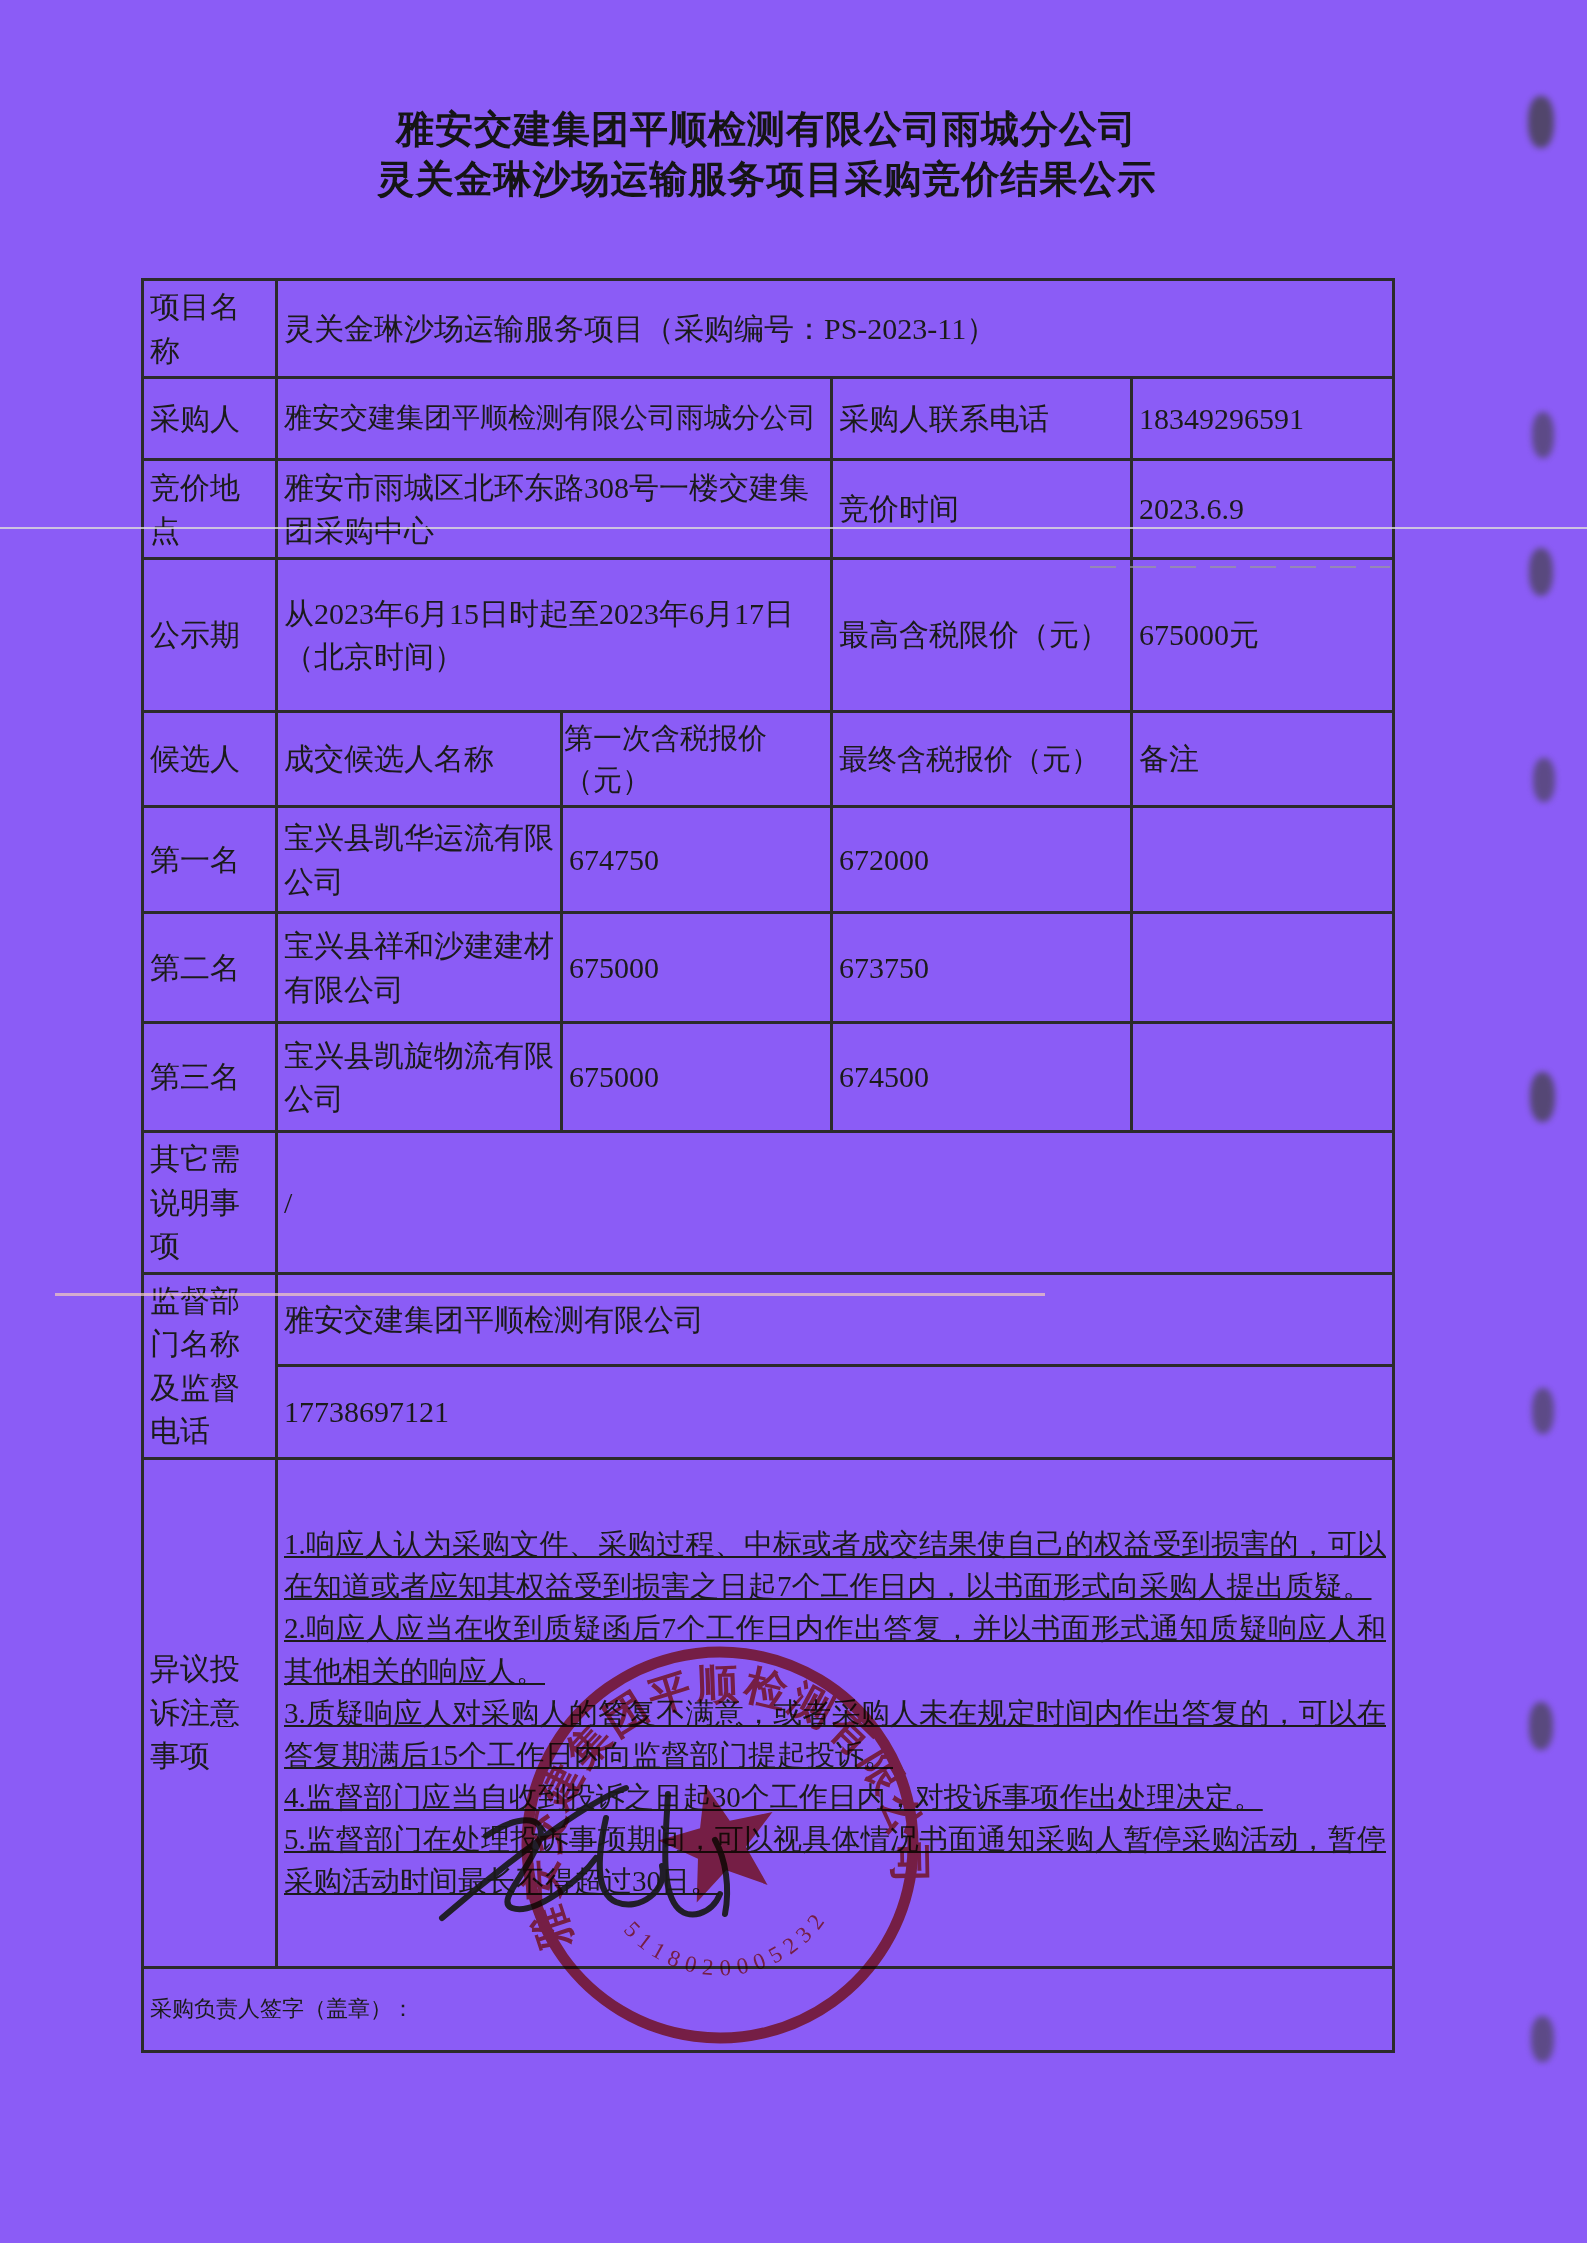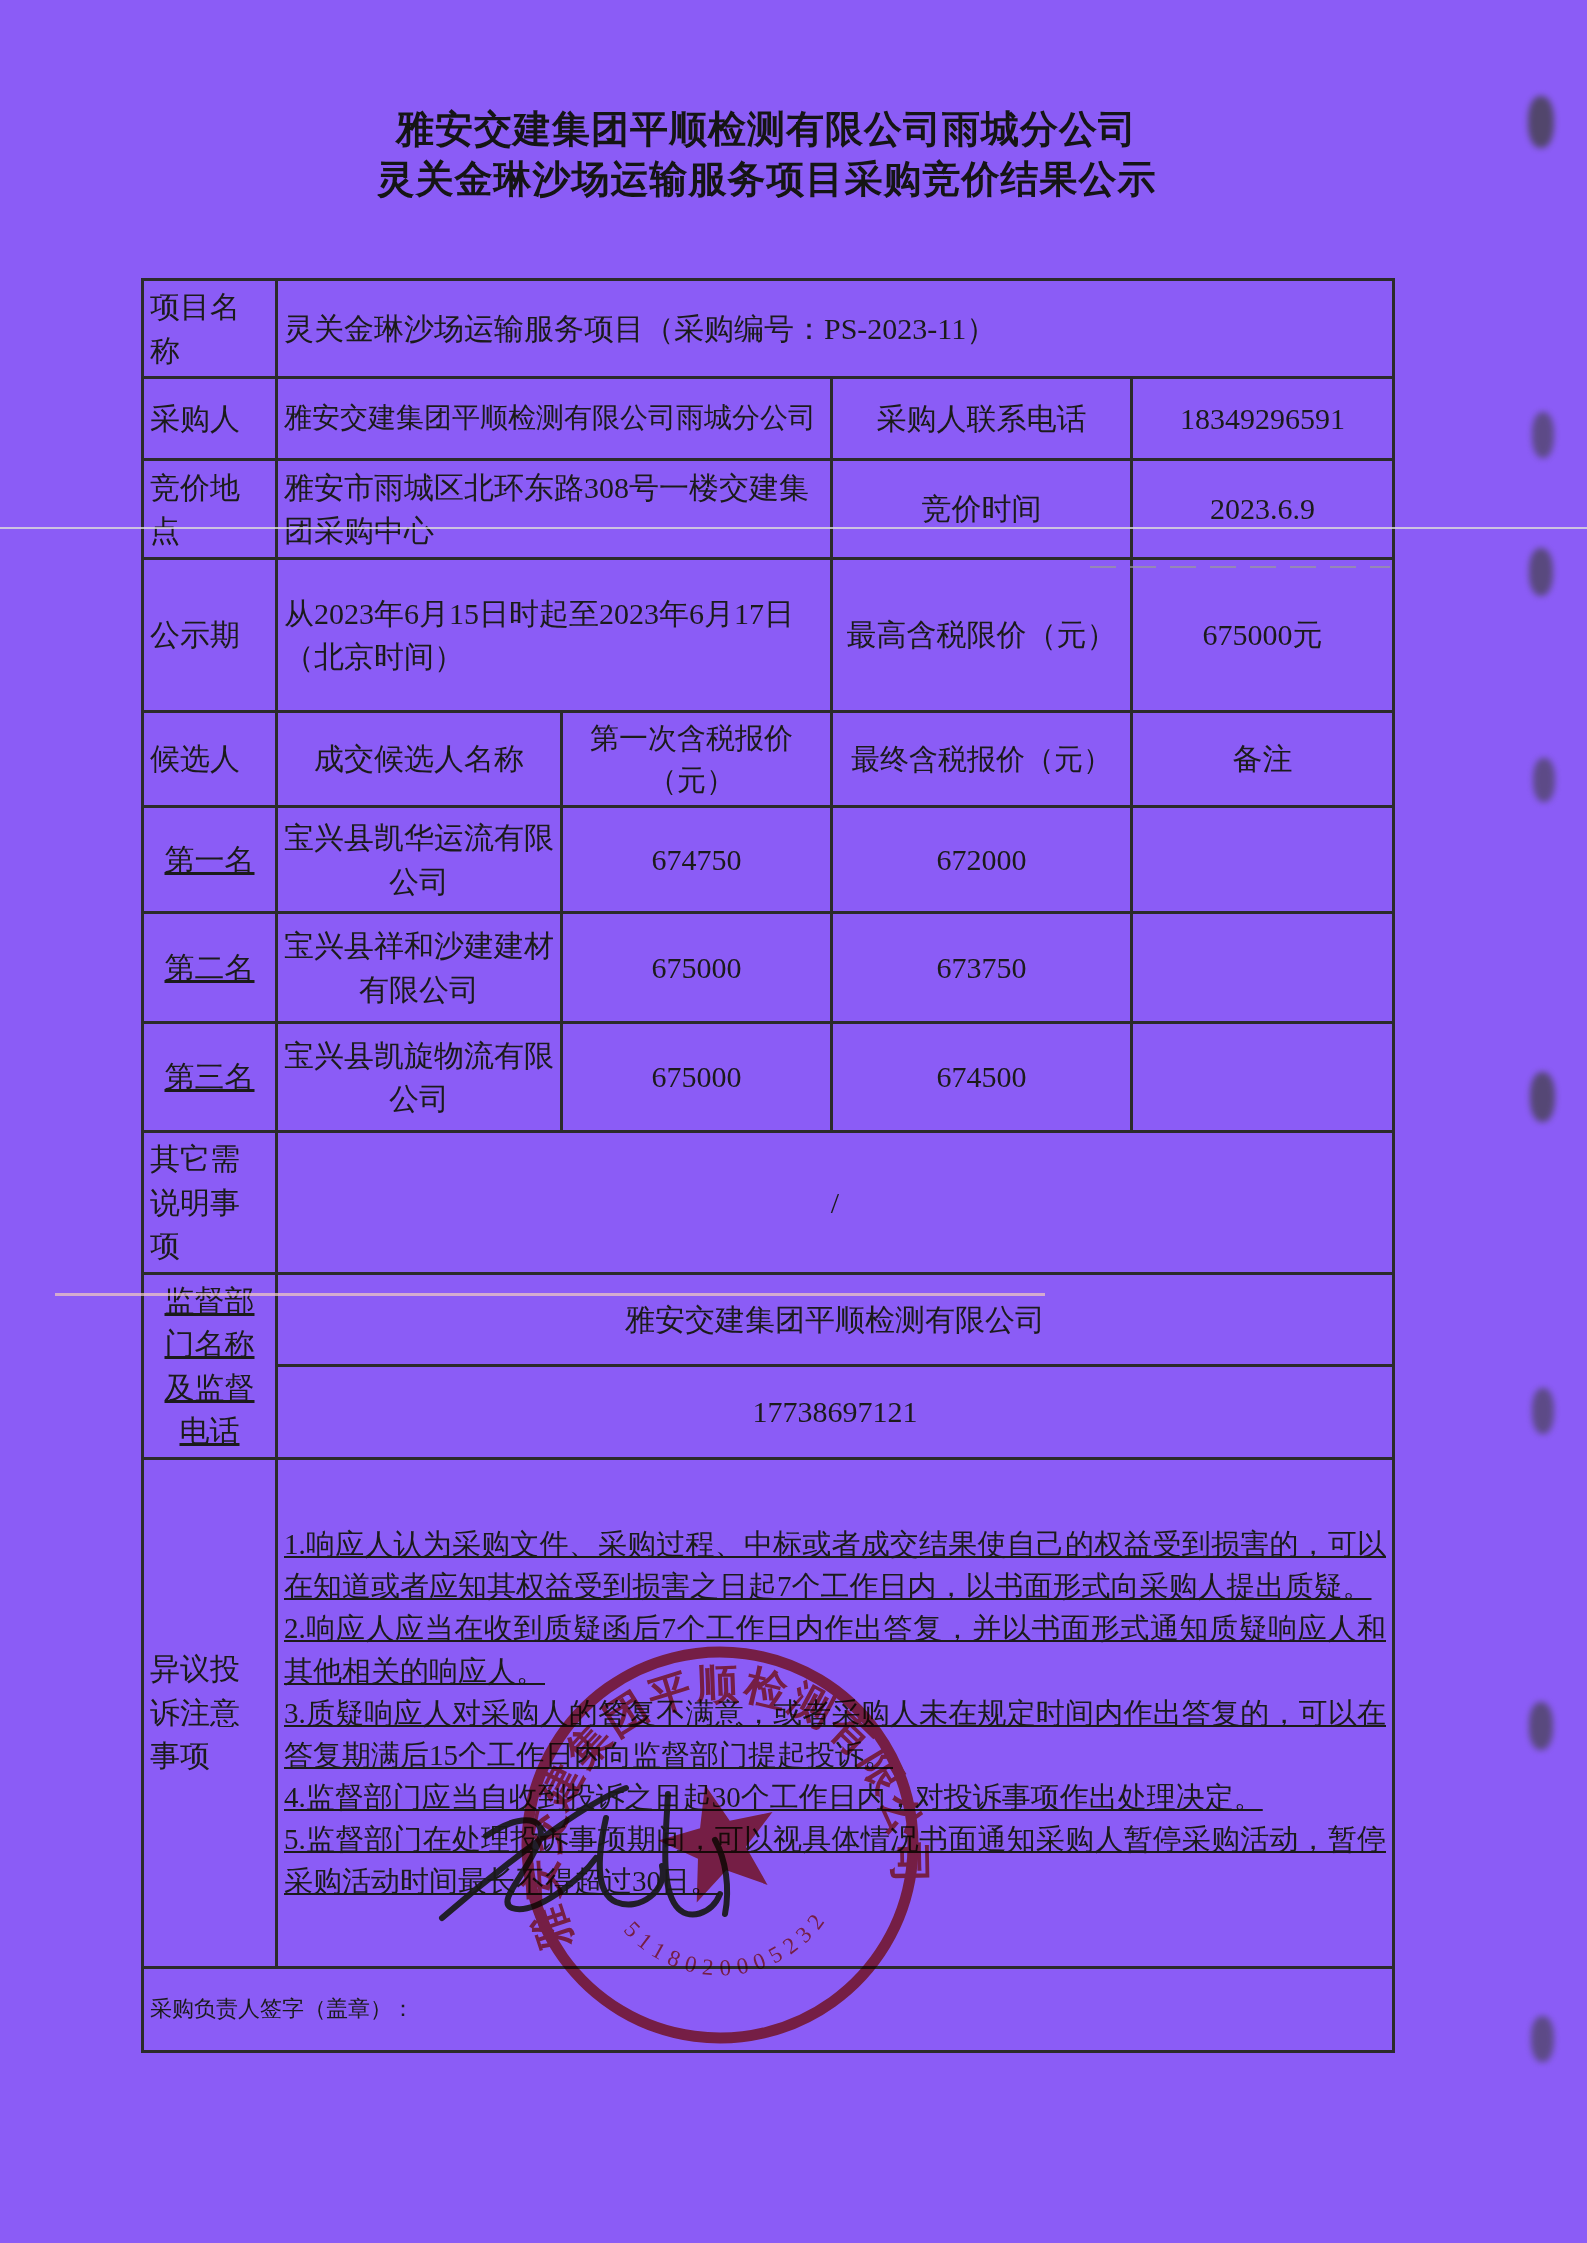--- a/index.html
+++ b/index.html
@@ -24,23 +24,23 @@
     font-size: 30px; color: #1b1b1b;
   }
   table.doc td {
     border: 3px solid #2b2b2b;
     vertical-align: middle;
     padding: 4px 6px;
     line-height: 1.45;
     overflow: hidden;
   }
   .lab { text-align: left; padding-left: 7px; }
-  .lab-c { text-align: center; padding-left: 2px; padding-right: 2px; text-decoration: underline; }
+  .lab-c { padding-left: 2px; padding-right: 2px; }
   .val { text-align: left; padding-left: 10px; }
-  .ctr { text-align: center; }
+  .ctr { }
   .fs28 { font-size: 28px; }
   .fs29 { font-size: 29px; }
   .paras {
     text-align: justify; font-size: 29px; line-height: 1.5;
     padding: 10px 14px 10px 12px;
     text-decoration: underline;
   }
   .sig-cell { font-size: 22px; padding-left: 10px; }
   
   .signature {

